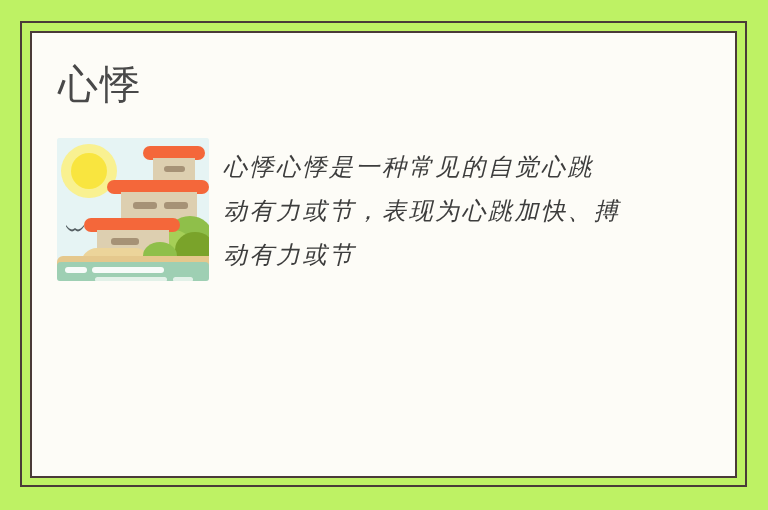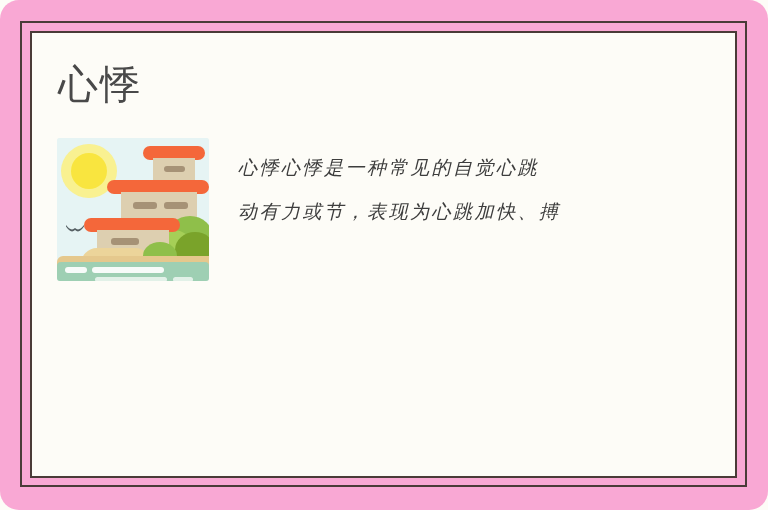--- a/index.html
+++ b/index.html
@@ -10,22 +10,21 @@
     width: 768px;
     height: 510px;
     background: #fdfcf7;
     font-family: "Liberation Sans", sans-serif;
     overflow: hidden;
   }
   #page {
     position: relative;
     width: 768px;
     height: 510px;
-    background: #f9a8d4;
-    border-radius: 19px;
+    background: #bef264;
   }
   
   .frame-outer {
     position: absolute;
     left: 20px;
     top: 21px;
     width: 727px;
     height: 466px;
     border: 2px solid #4a3b38;
     box-sizing: border-box;
@@ -176,25 +175,25 @@
     opacity: .92;
   }
   .bar-1 { left: 8px;   top: 129px; width: 22px; height: 6px; }
   .bar-2 { left: 35px;  top: 129px; width: 72px; height: 6px; }
   .bar-3 { left: 38px;  top: 139px; width: 72px; height: 5px; opacity:.7;}
   .bar-4 { left: 116px; top: 139px; width: 20px; height: 5px; opacity:.7;}
 
   
   .body-text {
     position: absolute;
-    left: 206px;
+    left: 191px;
     top: 112px;
     width: 420px;
     font-family: "DejaVu Serif", "Liberation Serif", serif;
-    font-size: 19px;
+    font-size: 24px;
     line-height: 44px;
     color: #3d3d3d;
     letter-spacing: 2.5px;
     font-style: italic;
   }
 </style>
 </head>
 <body>
 
 <div id="page">
@@ -239,16 +238,17 @@
       <div class="water"></div>
       <div class="bar bar-1"></div>
       <div class="bar bar-2"></div>
       <div class="bar bar-3"></div>
       <div class="bar bar-4"></div>
     </div>
 
     <div class="body-text">
       <div>心悸心悸是一种常见的自觉心跳</div>
       <div>动有力或节，表现为心跳加快、搏</div>
+      <div>动有力或节</div>
     </div>
 
   </div>
 </div>
 
 </body></html>

